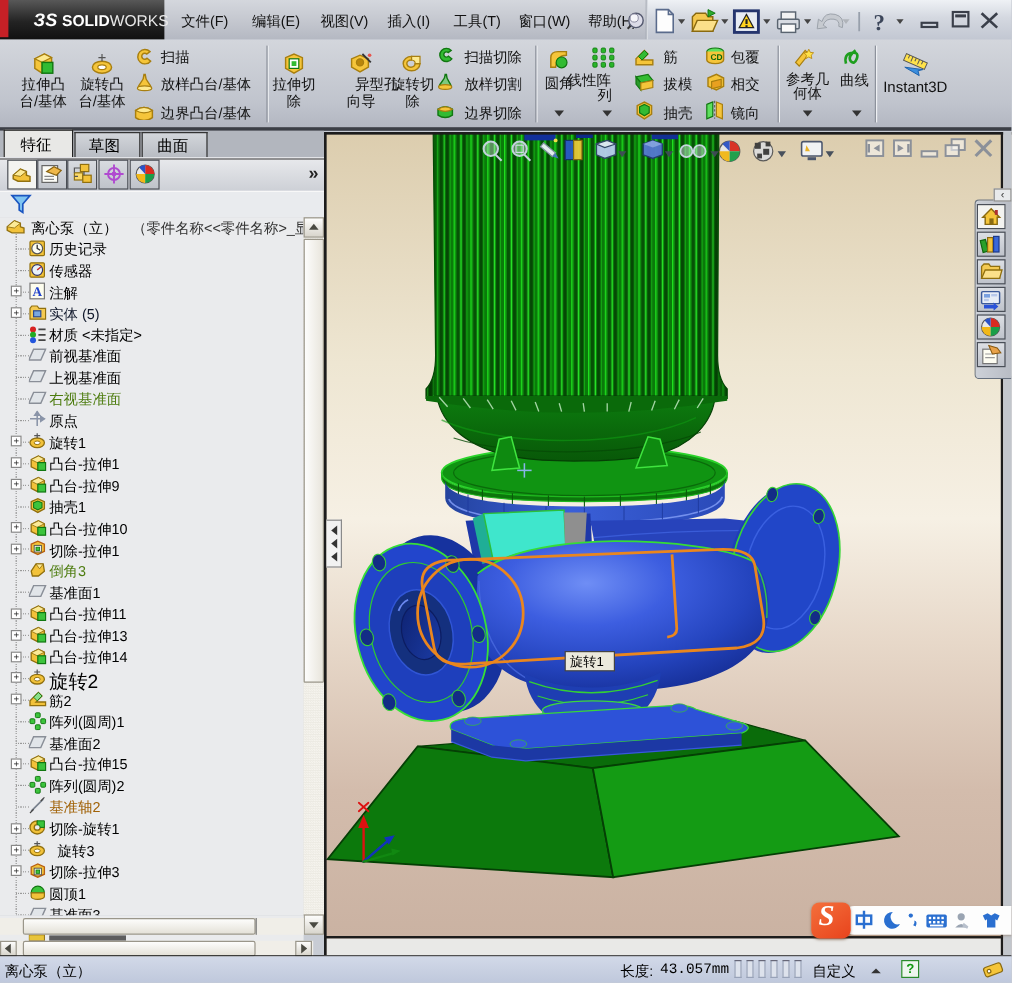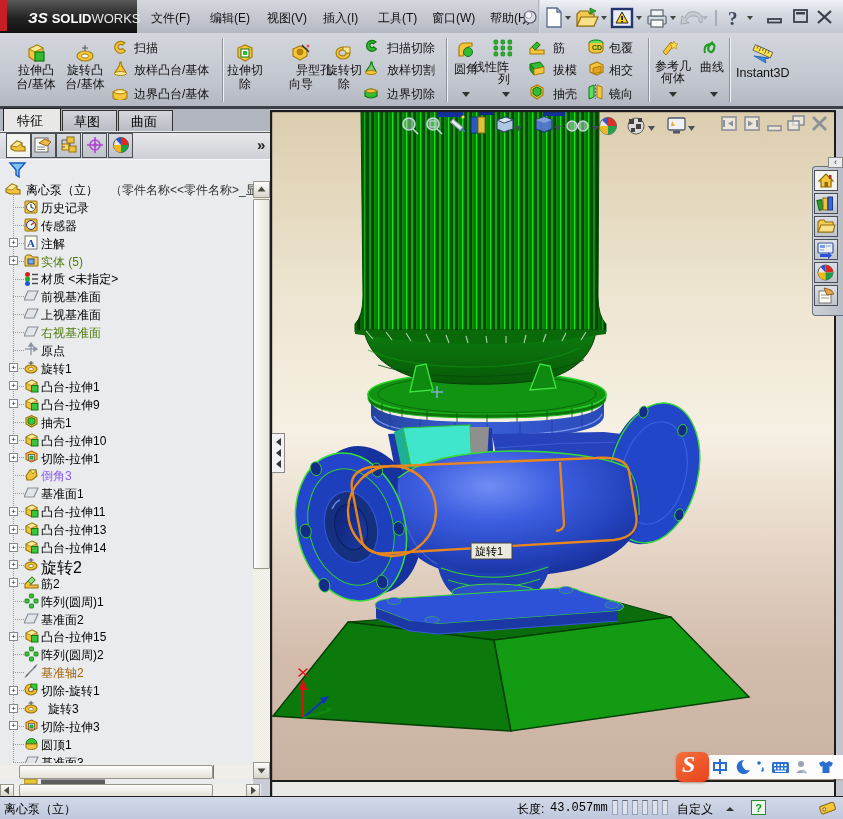--- a/index.html
+++ b/index.html
@@ -396,21 +396,21 @@
 <div class="abs" style="left:9px;top:57px;width:9px;height:9px;background:#fff;border:1px solid #888;font-size:8px;line-height:7px;text-align:center;color:#222">+</div>
 <svg class="abs" style="left:24px;top:54px" width="15" height="16">
         <use href="#i-ann"></use>
       </svg>
 <div class="abs" style="left:41px;top:55px;font-size:12px;color:#000;white-space:nowrap">注解</div>
 <div class="abs" style="left:13px;top:80px;width:12px;height:1px;background-image:repeating-linear-gradient(90deg,#999 0 1px,transparent 1px 2px)"></div>
 <div class="abs" style="left:9px;top:75px;width:9px;height:9px;background:#fff;border:1px solid #888;font-size:8px;line-height:7px;text-align:center;color:#222">+</div>
 <svg class="abs" style="left:24px;top:72px" width="15" height="16">
         <use href="#i-fold"></use>
       </svg>
-<div class="abs" style="left:41px;top:73px;font-size:12px;color:#4d7c0f;white-space:nowrap">实体 (5)</div>
+<div class="abs" style="left:41px;top:73px;font-size:12px;color:#0f172a;white-space:nowrap">实体 (5)</div>
 <div class="abs" style="left:13px;top:98px;width:12px;height:1px;background-image:repeating-linear-gradient(90deg,#999 0 1px,transparent 1px 2px)"></div>
 <svg class="abs" style="left:24px;top:90px" width="15" height="16">
         <use href="#i-mat"></use>
       </svg>
 <div class="abs" style="left:41px;top:90px;font-size:12px;color:#000;white-space:nowrap">材质 &lt;未指定&gt;</div>
 <div class="abs" style="left:13px;top:115px;width:12px;height:1px;background-image:repeating-linear-gradient(90deg,#999 0 1px,transparent 1px 2px)"></div>
 <svg class="abs" style="left:24px;top:107px" width="15" height="16">
         <use href="#i-plane"></use>
       </svg>
 <div class="abs" style="left:41px;top:108px;font-size:12px;color:#000;white-space:nowrap">前视基准面</div>
@@ -461,21 +461,21 @@
 <div class="abs" style="left:13px;top:276px;width:12px;height:1px;background-image:repeating-linear-gradient(90deg,#999 0 1px,transparent 1px 2px)"></div>
 <div class="abs" style="left:9px;top:272px;width:9px;height:9px;background:#fff;border:1px solid #888;font-size:8px;line-height:7px;text-align:center;color:#222">+</div>
 <svg class="abs" style="left:24px;top:268px" width="15" height="16">
         <use href="#i-cut"></use>
       </svg>
 <div class="abs" style="left:41px;top:270px;font-size:12px;color:#000;white-space:nowrap">切除-拉伸1</div>
 <div class="abs" style="left:13px;top:294px;width:12px;height:1px;background-image:repeating-linear-gradient(90deg,#999 0 1px,transparent 1px 2px)"></div>
 <svg class="abs" style="left:24px;top:286px" width="15" height="16">
         <use href="#i-cham"></use>
       </svg>
-<div class="abs" style="left:41px;top:287px;font-size:12px;color:#8b5cf6;white-space:nowrap">倒角3</div>
+<div class="abs" style="left:41px;top:287px;font-size:12px;color:#4d7c0f;white-space:nowrap">倒角3</div>
 <div class="abs" style="left:13px;top:312px;width:12px;height:1px;background-image:repeating-linear-gradient(90deg,#999 0 1px,transparent 1px 2px)"></div>
 <svg class="abs" style="left:24px;top:304px" width="15" height="16">
         <use href="#i-plane"></use>
       </svg>
 <div class="abs" style="left:41px;top:305px;font-size:12px;color:#000;white-space:nowrap">基准面1</div>
 <div class="abs" style="left:13px;top:330px;width:12px;height:1px;background-image:repeating-linear-gradient(90deg,#999 0 1px,transparent 1px 2px)"></div>
 <div class="abs" style="left:9px;top:326px;width:9px;height:9px;background:#fff;border:1px solid #888;font-size:8px;line-height:7px;text-align:center;color:#222">+</div>
 <svg class="abs" style="left:24px;top:322px" width="15" height="16">
         <use href="#i-ext"></use>
       </svg>

